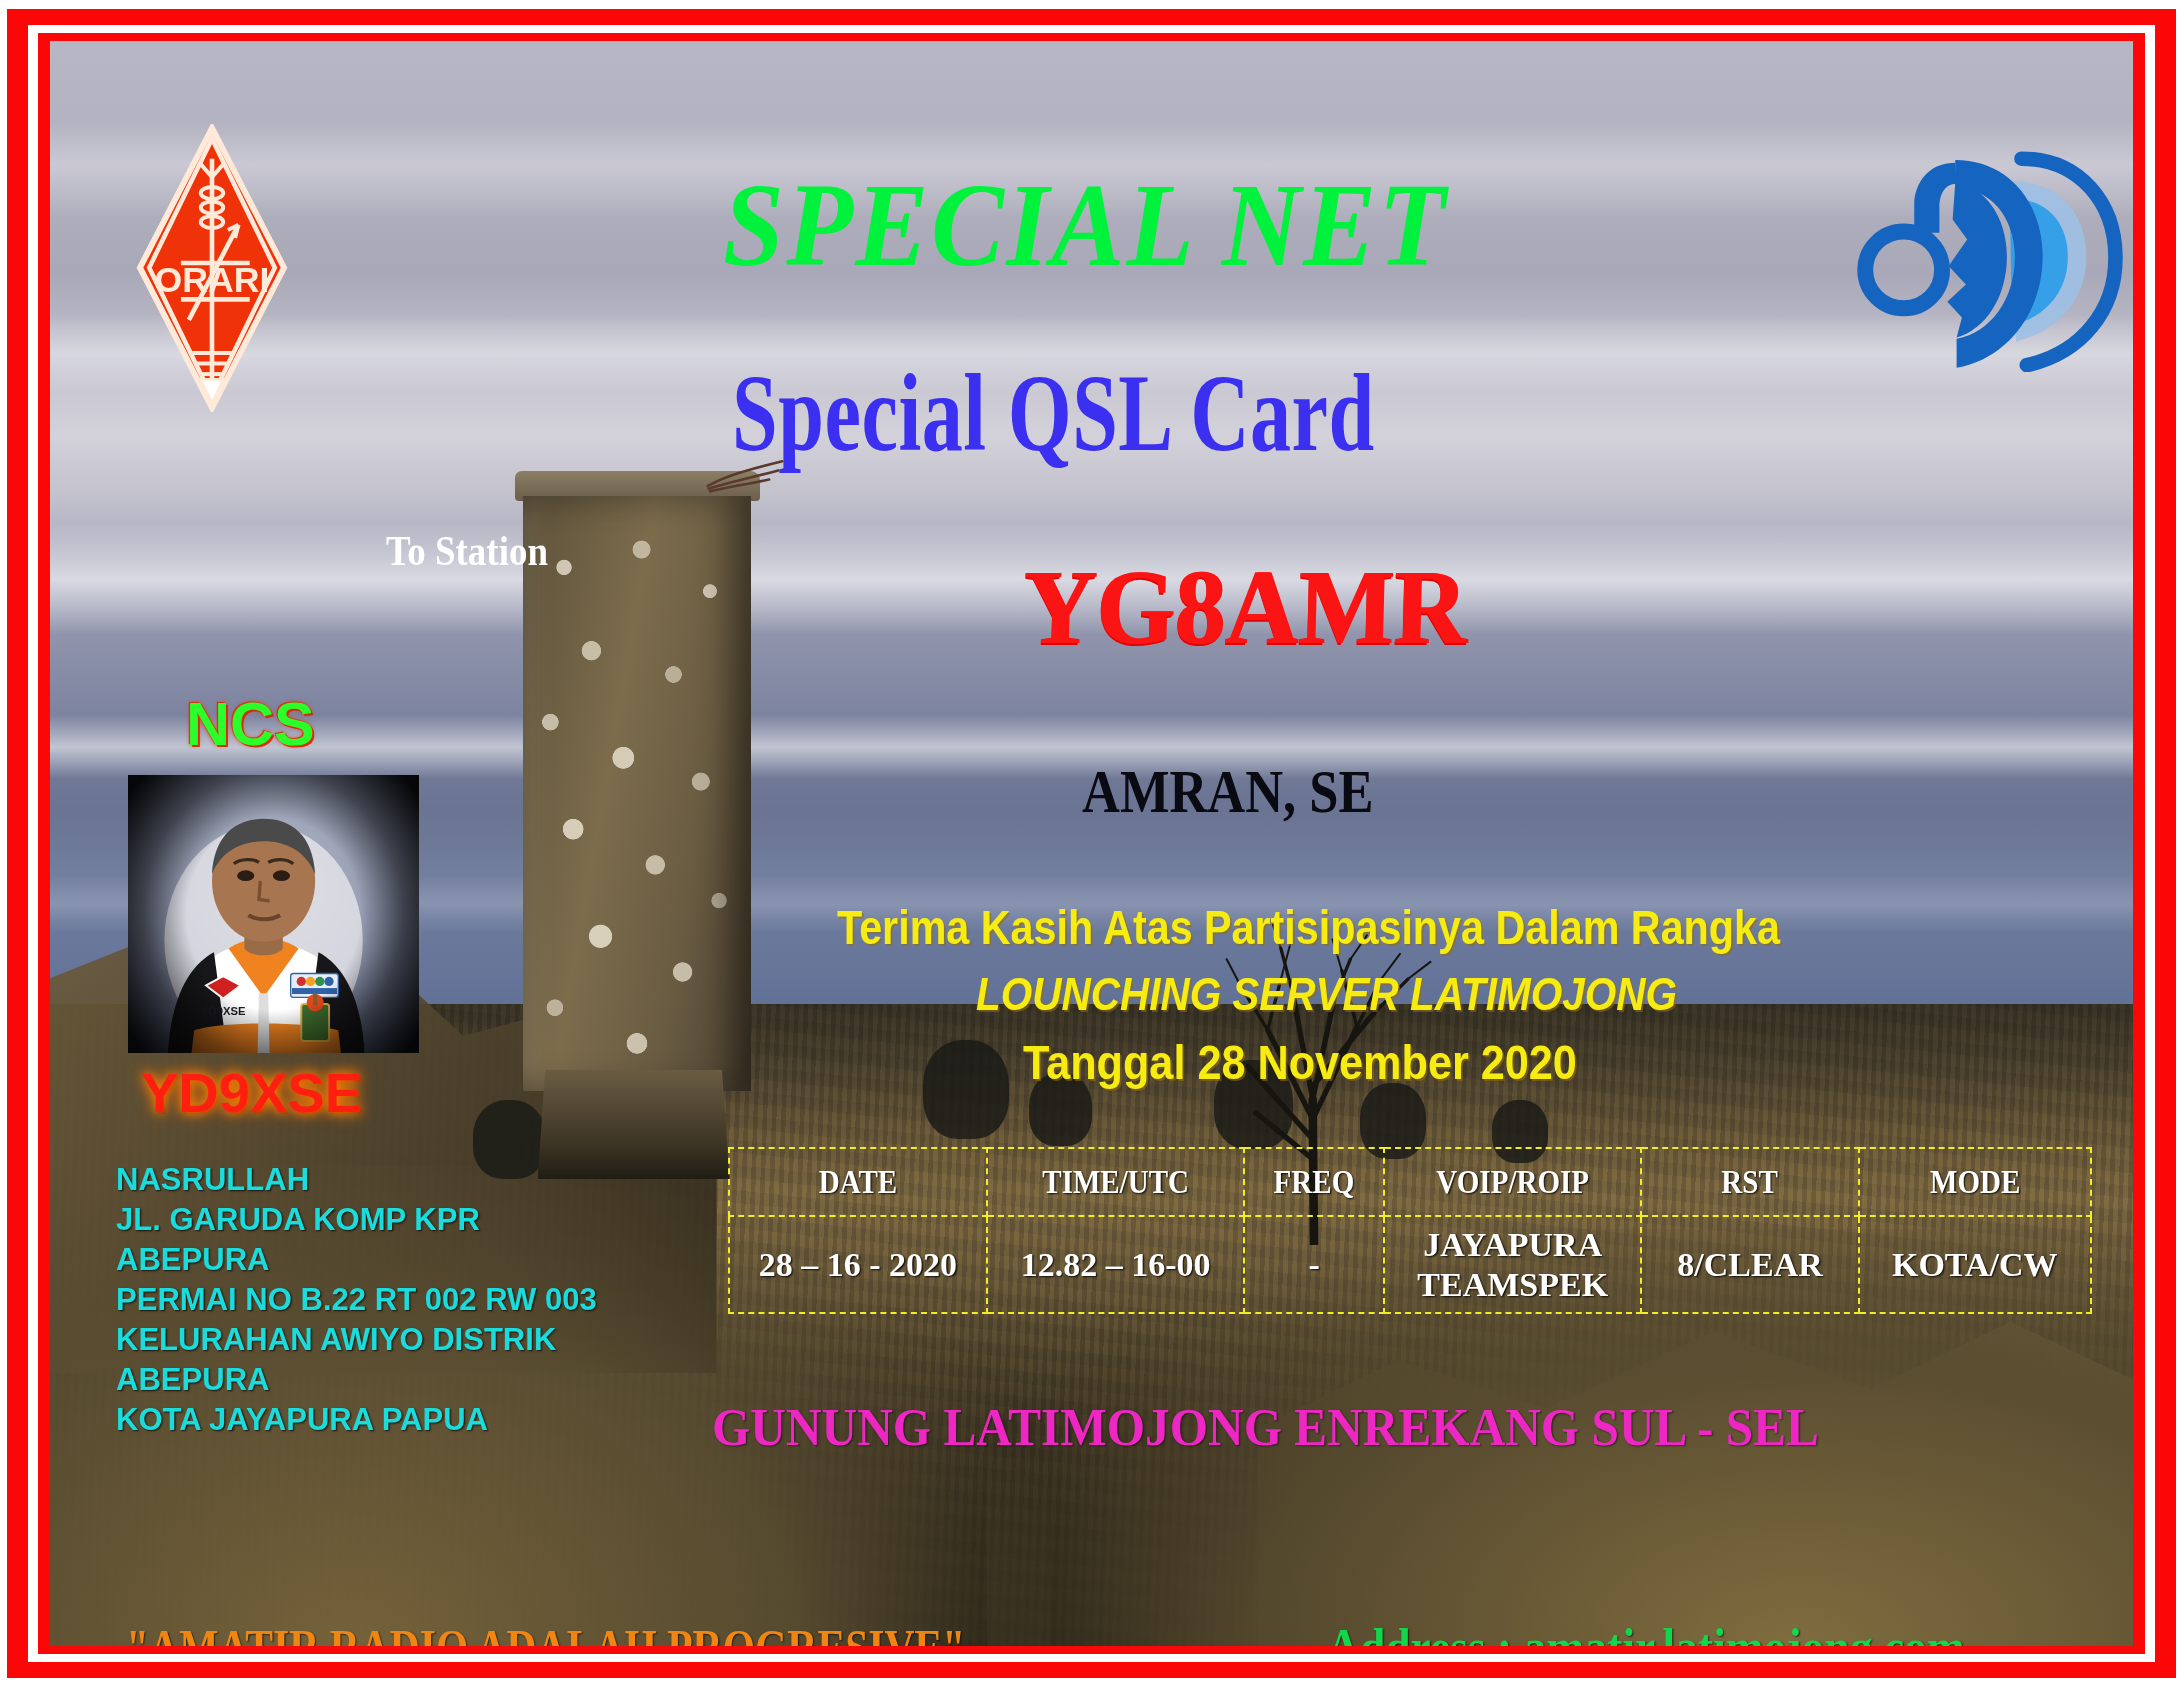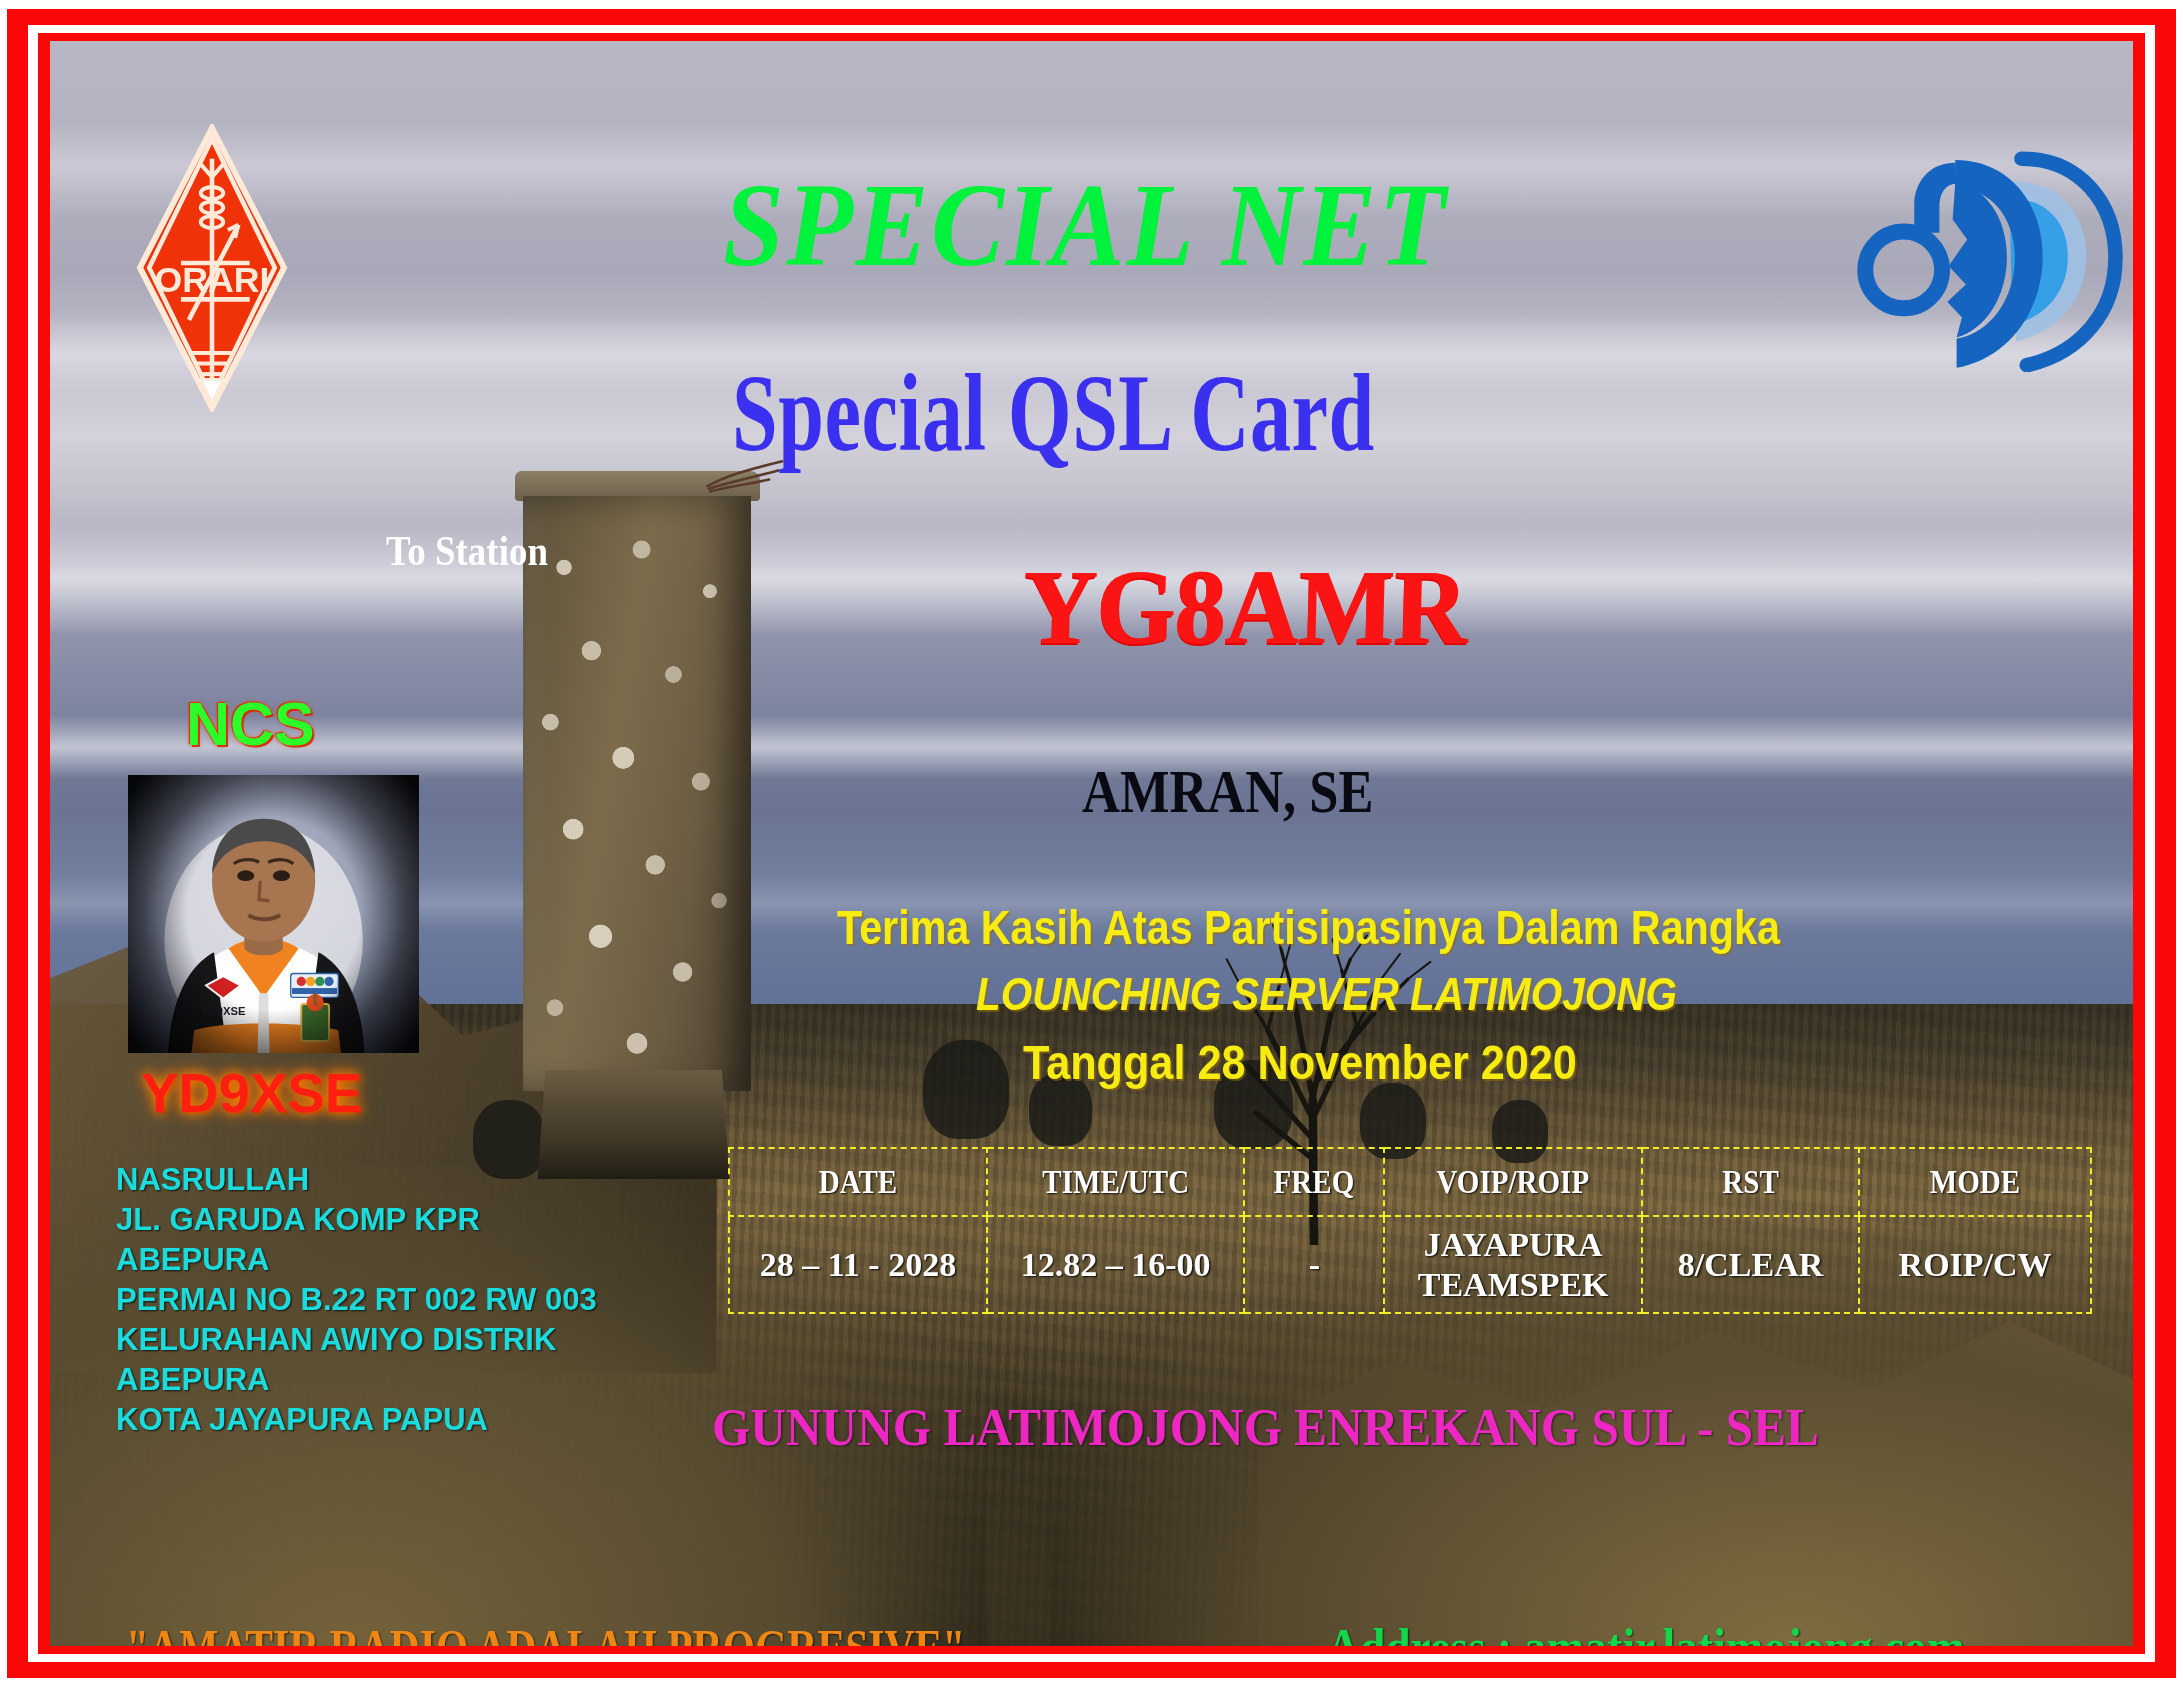--- a/index.html
+++ b/index.html
@@ -362,29 +362,29 @@
             <th class="c-date">DATE</th>
             <th class="c-time">TIME/UTC</th>
             <th class="c-freq">FREQ</th>
             <th class="c-voip">VOIP/ROIP</th>
             <th class="c-rst">RST</th>
             <th class="c-mode">MODE</th>
           </tr>
         </thead>
         <tbody>
           <tr>
-            <td>28 – 11 - 2028</td>
+            <td>28 – 16 - 2020</td>
             <td>12.82 – 16-00</td>
             <td>-</td>
             <td>
               <div>JAYAPURA</div>
               <div>TEAMSPEK</div>
             </td>
             <td>8/CLEAR</td>
-            <td>ROIP/CW</td>
+            <td>KOTA/CW</td>
           </tr>
         </tbody>
       </table>
     </div>
 
     <div id="place" class="abs">GUNUNG LATIMOJONG ENREKANG SUL - SEL</div>
 
     <div id="slogan" class="abs">"AMATIR  RADIO ADALAH PROGRESIVE"</div>
 
     <div id="addr-line" class="abs">Address  : amatir.latimojong.com</div>

